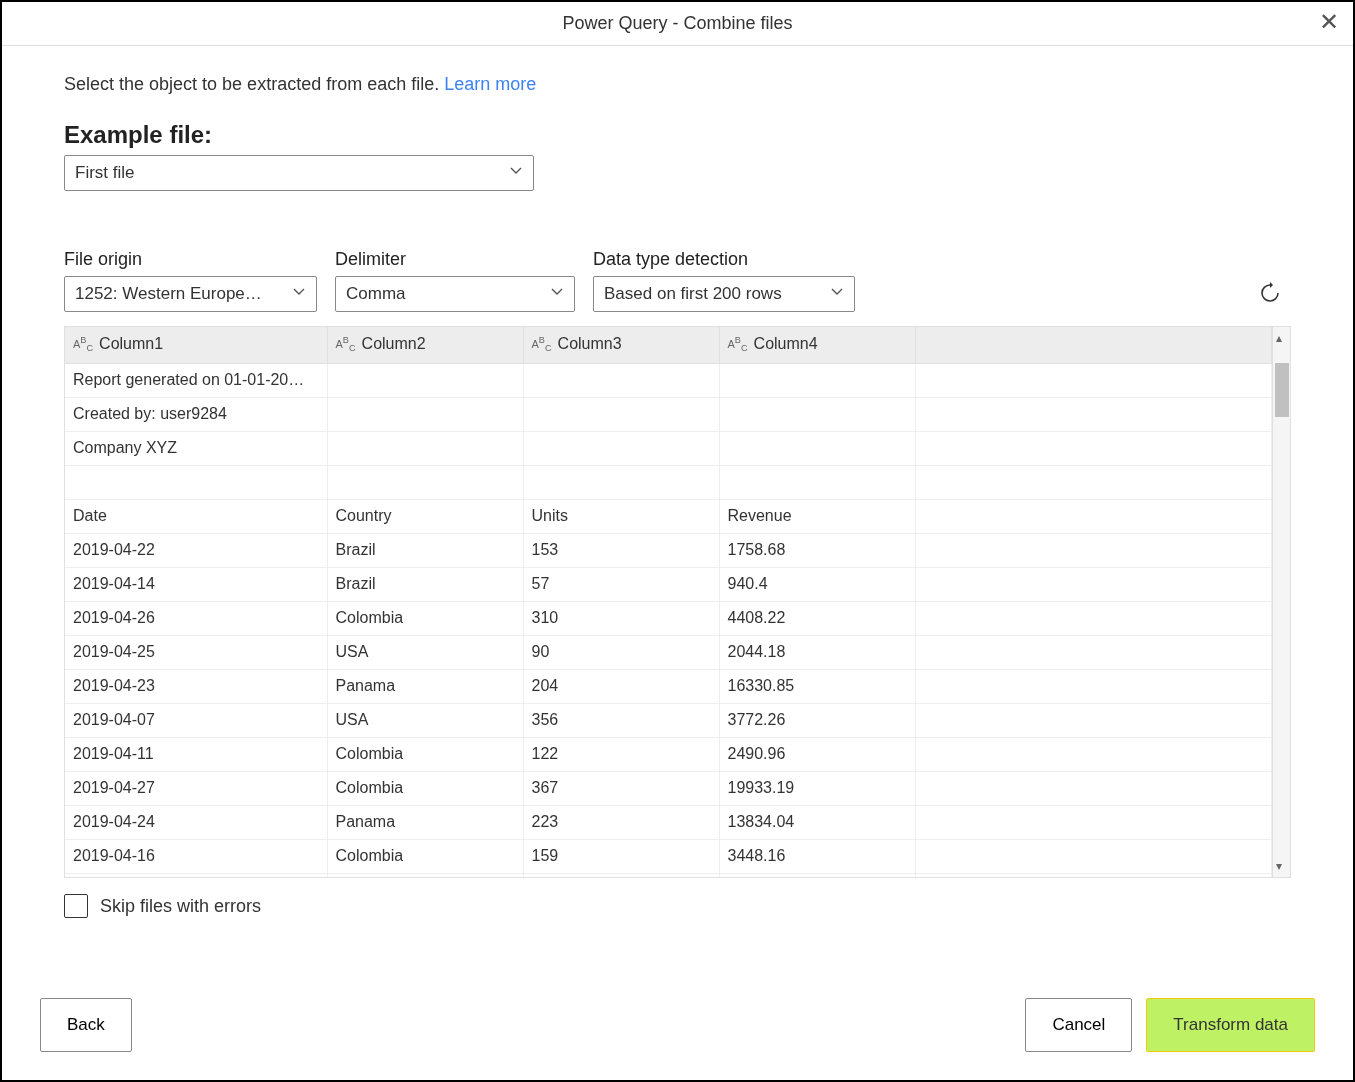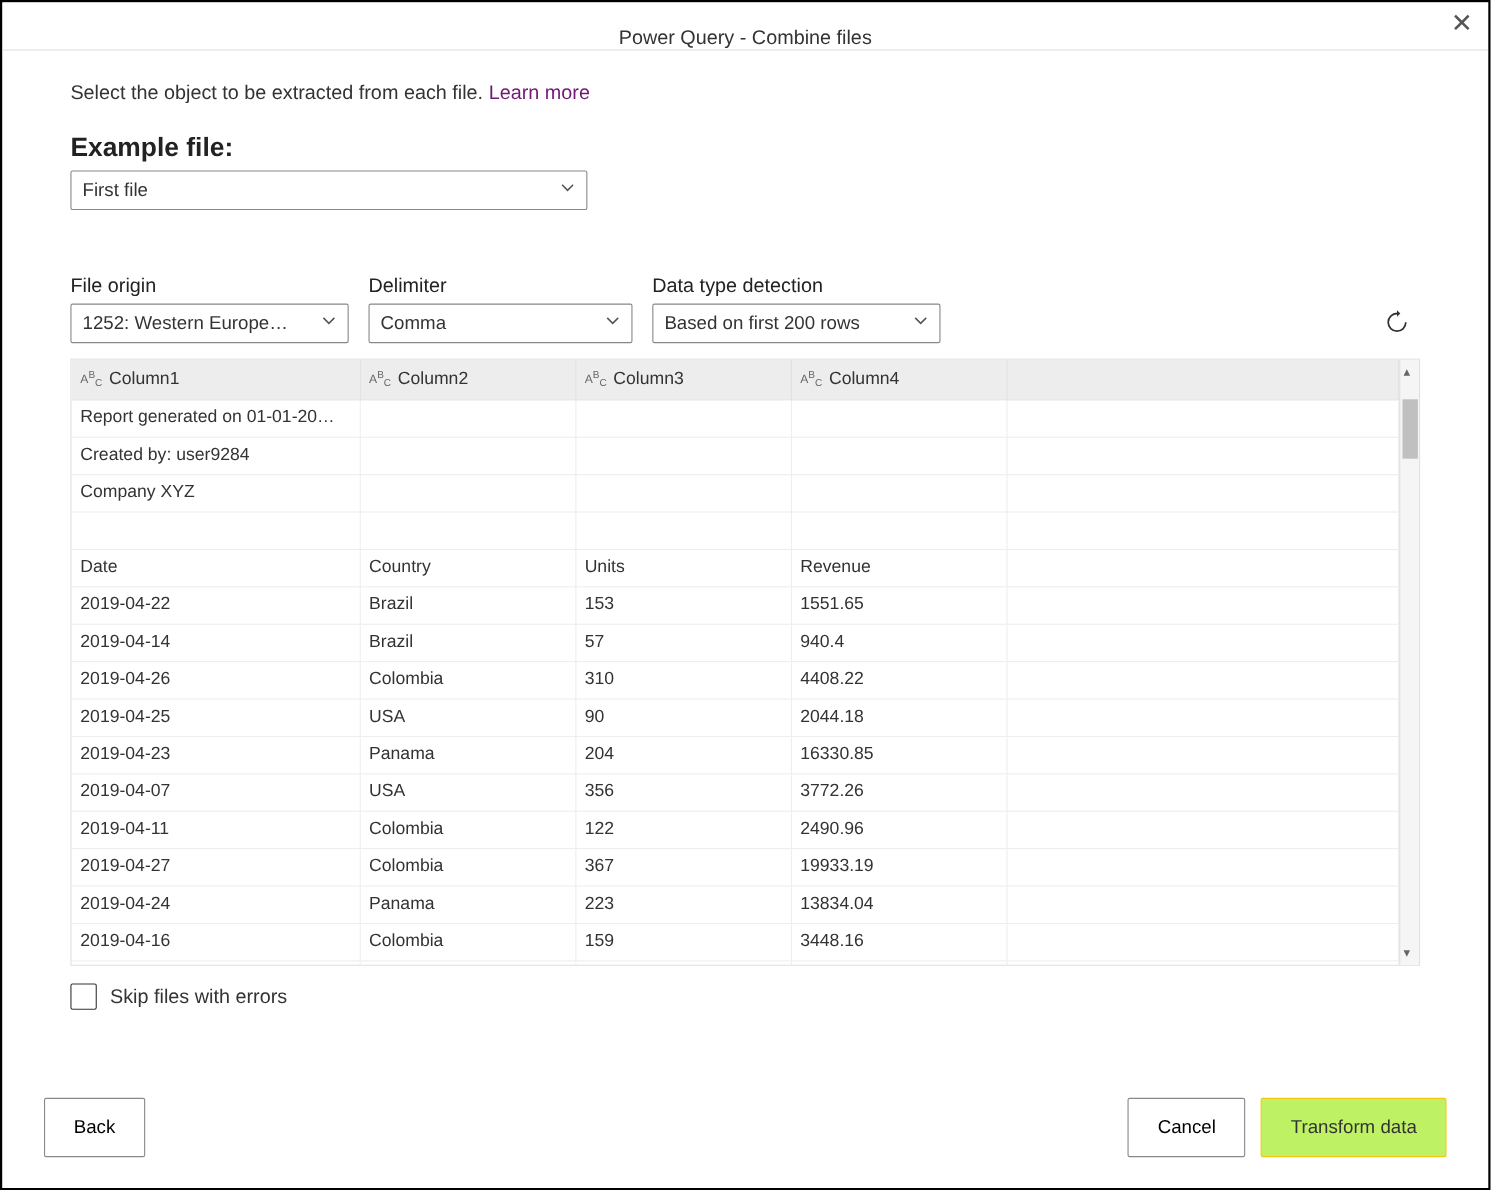--- a/index.html
+++ b/index.html
@@ -11,21 +11,21 @@
       width: 1355px;
       height: 1082px;
       border: 2px solid #000;
       display: flex;
       flex-direction: column;
     }
     .title-bar {
       height: 44px;
       border-bottom: 1px solid #e0e0e0;
       display: flex;
-      align-items: flex-end;
+      align-items: center;
       justify-content: center;
       position: relative;
       font-size: 18px;
       color: #333;
     }
     .close-x {
       position: absolute;
       right: 14px;
       top: 8px;
       font-size: 24px;
@@ -38,21 +38,21 @@
       flex: 1;
       display: flex;
       flex-direction: column;
       overflow: hidden;
     }
     .intro {
       font-size: 18px;
       color: #333;
       margin-bottom: 26px;
     }
-    .intro a { color: #701a75; text-decoration: none; }
+    .intro a { color: #3b82f6; text-decoration: none; }
     .label { font-weight: 600; font-size: 24px; margin-bottom: 6px; color: #222; }
     .dropdown {
       border: 1px solid #8a8886;
       border-radius: 2px;
       height: 36px;
       display: flex;
       align-items: center;
       padding: 16px 10px;
       background: #fff;
       cursor: pointer;
@@ -292,21 +292,21 @@
               <td>Date</td>
               <td>Country</td>
               <td>Units</td>
               <td>Revenue</td>
               <td></td>
             </tr>
             <tr>
               <td>2019-04-22</td>
               <td>Brazil</td>
               <td>153</td>
-              <td>1551.65</td>
+              <td>1758.68</td>
               <td></td>
             </tr>
             <tr>
               <td>2019-04-14</td>
               <td>Brazil</td>
               <td>57</td>
               <td>940.4</td>
               <td></td>
             </tr>
             <tr>

